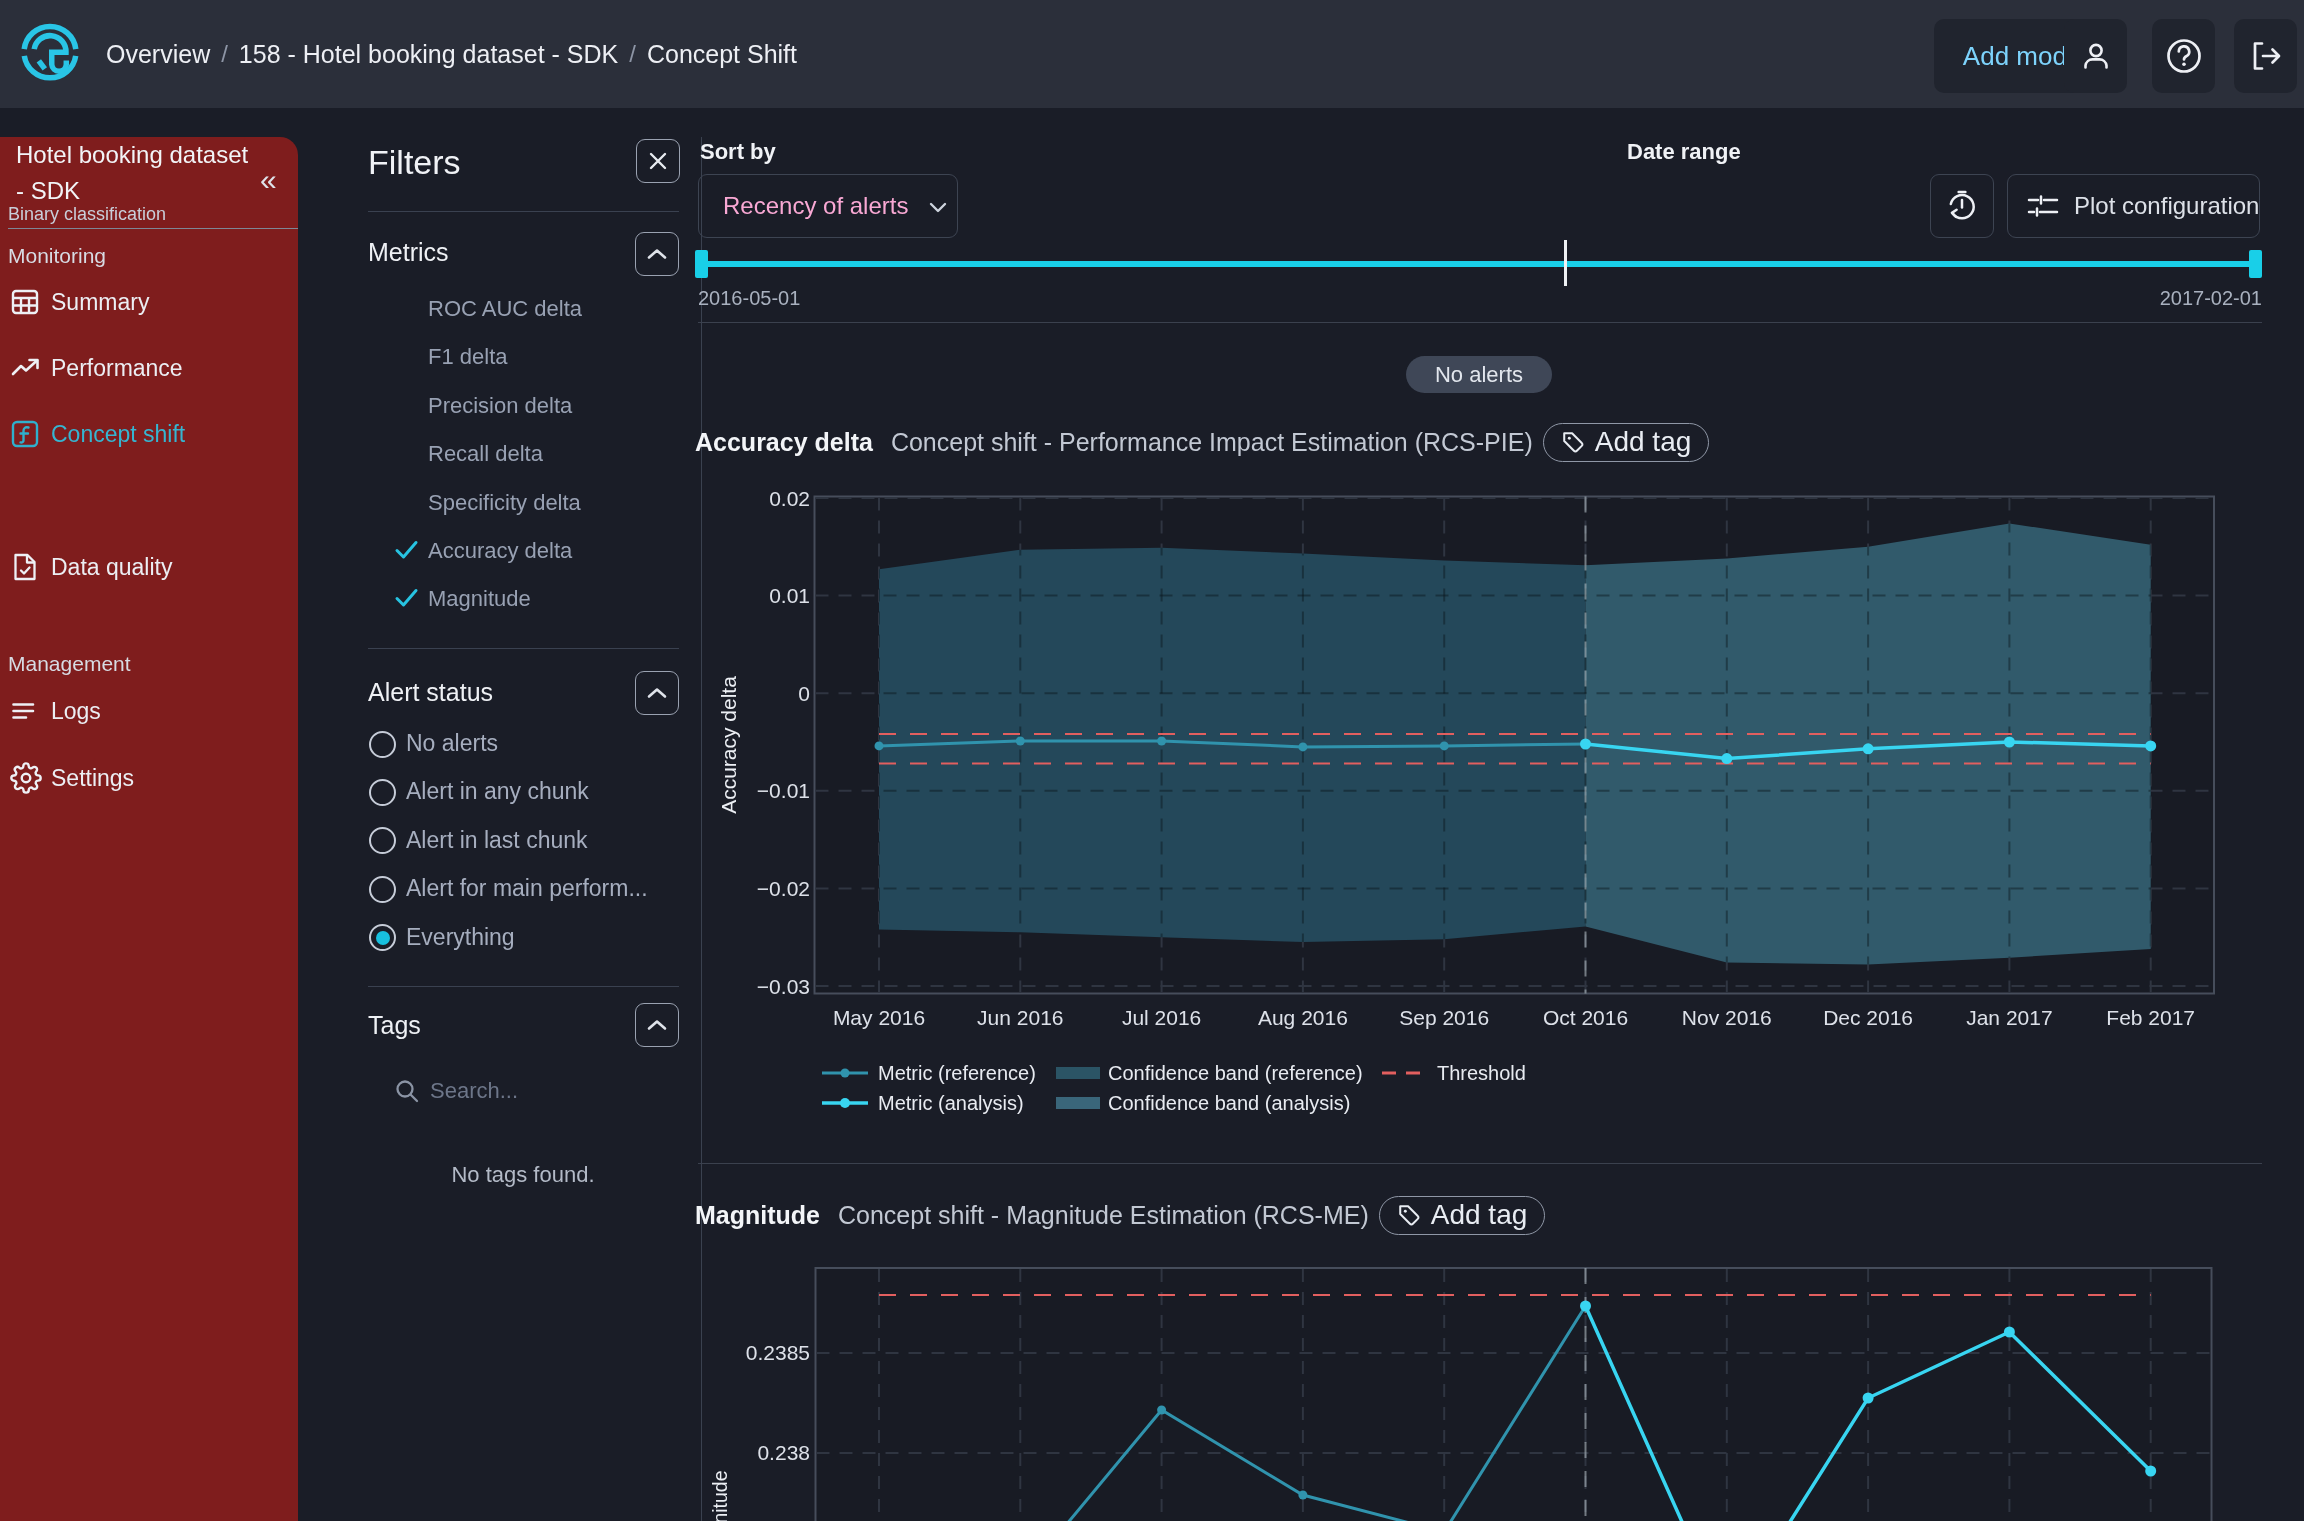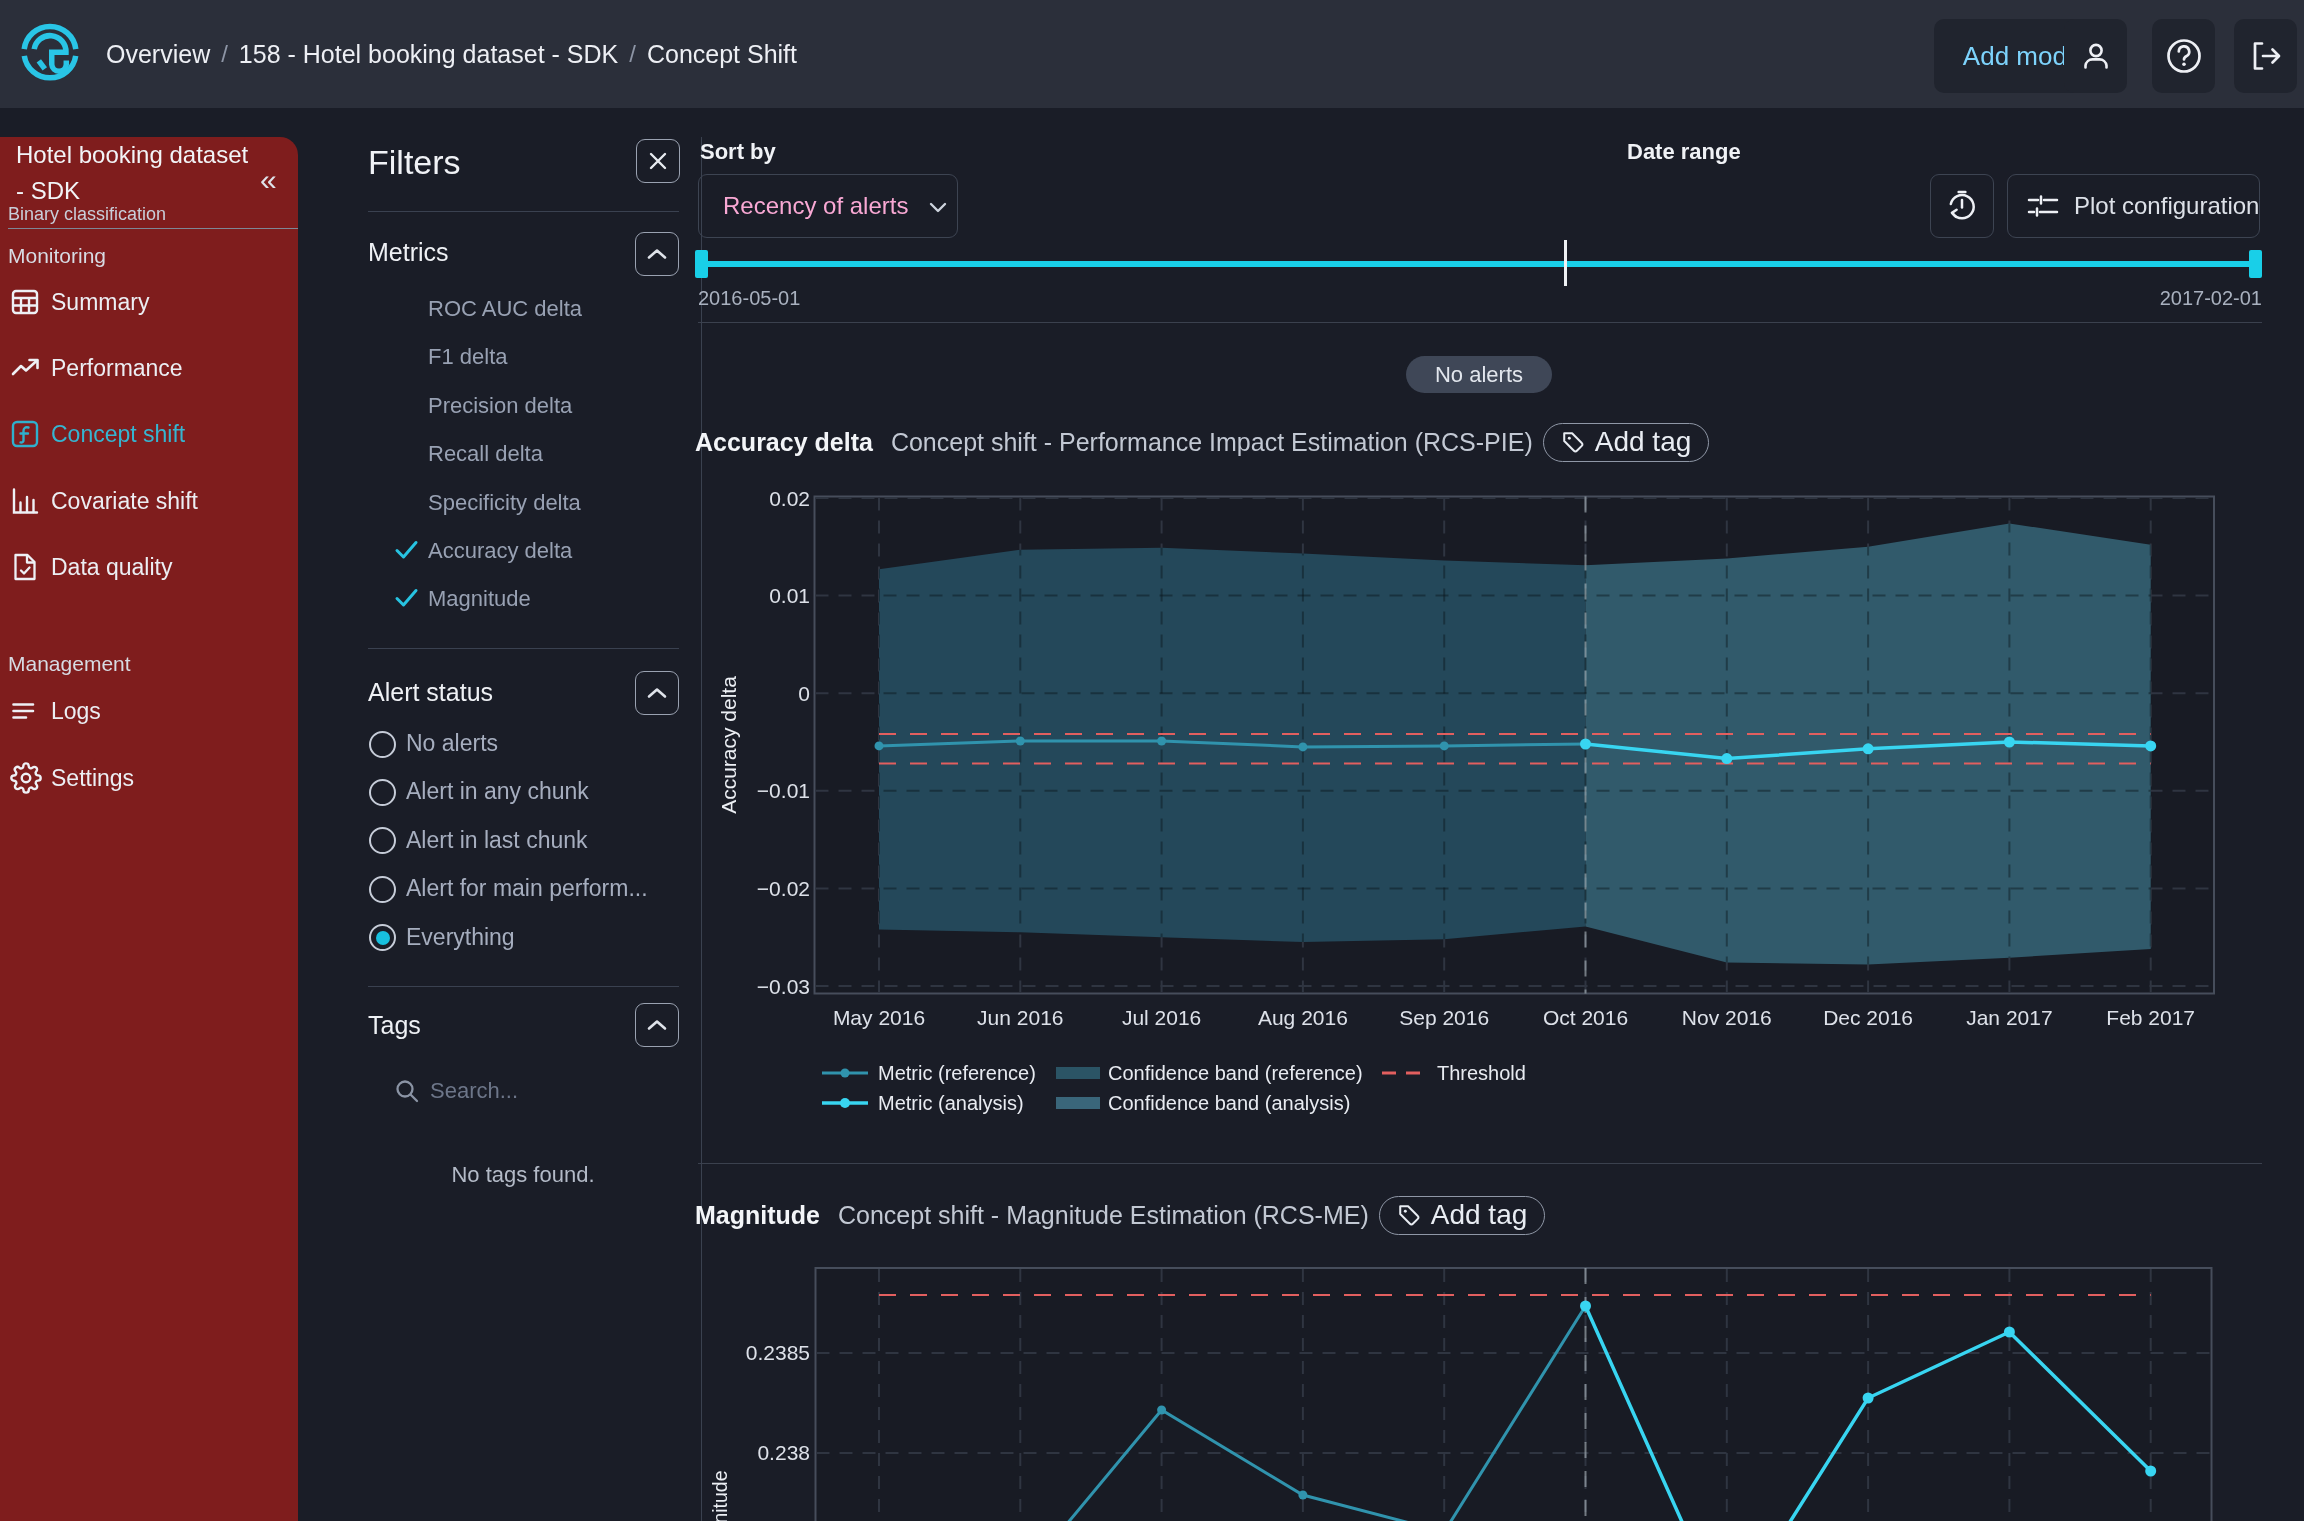--- a/index.html
+++ b/index.html
@@ -88,29 +88,20 @@
       <div class="lbl" style="">Performance</div>
     </div>
 <div class="navrow" style="top:269px;">
       <div class="ic">
         <svg width="30" height="30" viewBox="0 0 30 30" fill="none" stroke="#2fb0cd" stroke-width="2.4">
           <rect x="3" y="3" width="24" height="24" rx="4"></rect>
           <path d="M 18.5,8.5 c -3.2,-0.8 -5,0.6 -5,3.5 l 0,9.2 c 0,1.8 -1.2,2.6 -3,2.2 M 10.5,14.5 L 18,14.5" stroke-linecap="round"></path>
         </svg>
       </div>
       <div class="lbl" style="color:#36b5d1;">Concept shift</div>
-    </div>
-<div class="navrow" style="top:336px;">
-      <div class="ic">
-        <svg width="30" height="30" viewBox="0 0 30 30" fill="none" stroke="#eef0f5" stroke-width="2.4" stroke-linecap="round">
-          <path d="M 4,3.5 L 4,26.5 L 27,26.5"></path>
-          <path d="M 10.5,26 L 10.5,16.5 M 17,26 L 17,11 M 23.5,26 L 23.5,14"></path>
-        </svg>
-      </div>
-      <div class="lbl" style="">Covariate shift</div>
     </div>
 <div class="navrow" style="top:402px;">
       <div class="ic">
         <svg width="30" height="30" viewBox="0 0 30 30" fill="none" stroke="#eef0f5" stroke-width="2.3" stroke-linejoin="round">
           <path d="M 5.5,27 L 5.5,3 L 17.5,3 L 24.5,10 L 24.5,27 Z"></path>
           <path d="M 17,3.5 L 17,10.5 L 24,10.5"></path>
           <path d="M 11,18.5 L 14,21.5 L 19.5,15.5" stroke-linecap="round"></path>
         </svg>
       </div>
       <div class="lbl" style="">Data quality</div>

